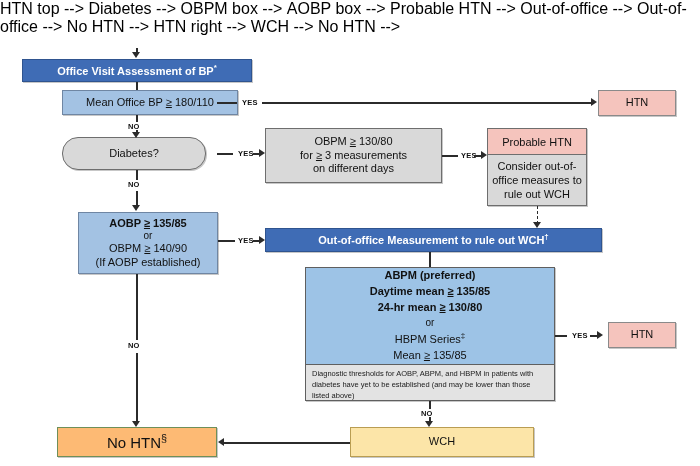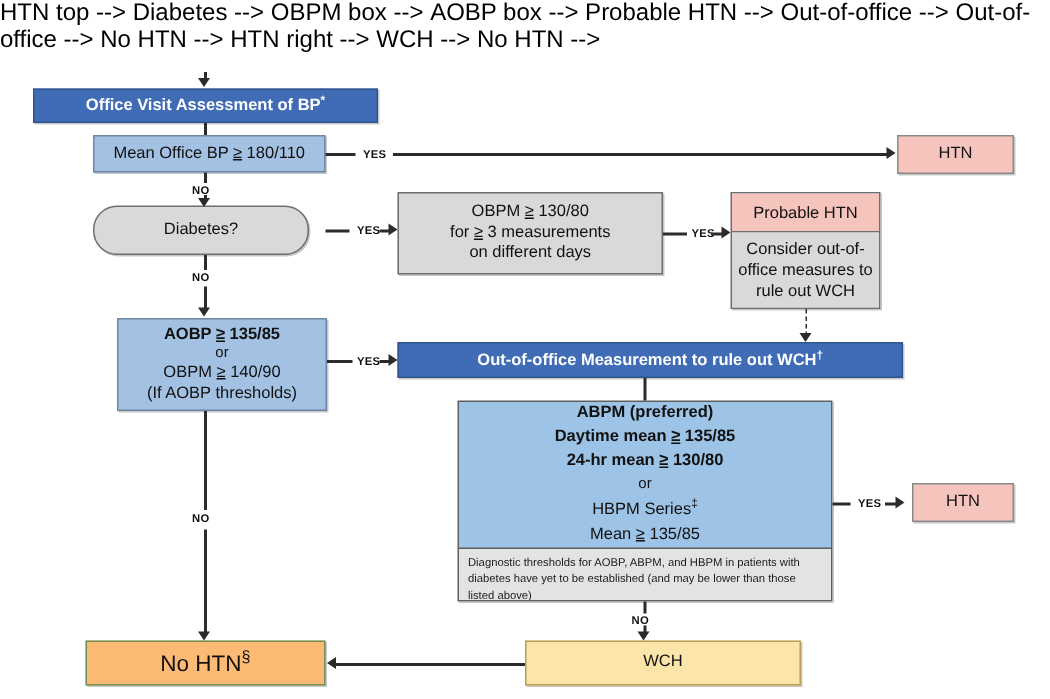--- a/index.html
+++ b/index.html
@@ -198,21 +198,21 @@
   
 
   
 
   
   <div class="node blue-dark" style="left:22px; top:59px; width:230px; height:23px;">
     <span class="ln"><span>Office Visit Assessment of BP</span><span class="sup">*</span></span>
   </div>
 
   
-  <div class="node blue-light" style="left:62px; top:90px; width:155px; height:25px;text-align:center;">
+  <div class="node blue-light" style="left:62px; top:90px; width:176px; height:25px;text-align:center;">
     <span class="ln"><span>Mean Office BP </span><span class="u">≥</span><span> 180/110</span></span>
   </div>
 
   
   <div class="node grey" style="left:62px; top:137px; width:144px; height:33px;border-radius:16px;">
     <span class="ln">Diabetes?</span>
   </div>
 
   
   <div class="node grey" style="left:265px; top:128px; width:177px; height:55px;">
@@ -229,21 +229,21 @@
       <span class="ln">office measures to</span>
       <span class="ln">rule out WCH</span>
     </div>
   </div>
 
   
   <div class="node blue-light" style="left:78px; top:212px; width:140px; height:62px;">
     <span class="ln bold"><span>AOBP </span><span class="u">≥</span><span> 135/85</span></span>
     <span class="ln" style="font-size:10px;">or</span>
     <span class="ln"><span>OBPM </span><span class="u">≥</span><span> 140/90</span></span>
-    <span class="ln">(If AOBP thresholds)</span>
+    <span class="ln">(If AOBP established)</span>
   </div>
 
   
   <div class="node blue-dark" style="left:265px; top:228px; width:337px; height:24px;">
     <span class="ln"><span>Out-of-office Measurement to rule out WCH</span><span class="sup">†</span></span>
   </div>
 
   
   <div class="stack" style="left:305px; top:267px; width:250px; height:134px;">
     <div class="top">

